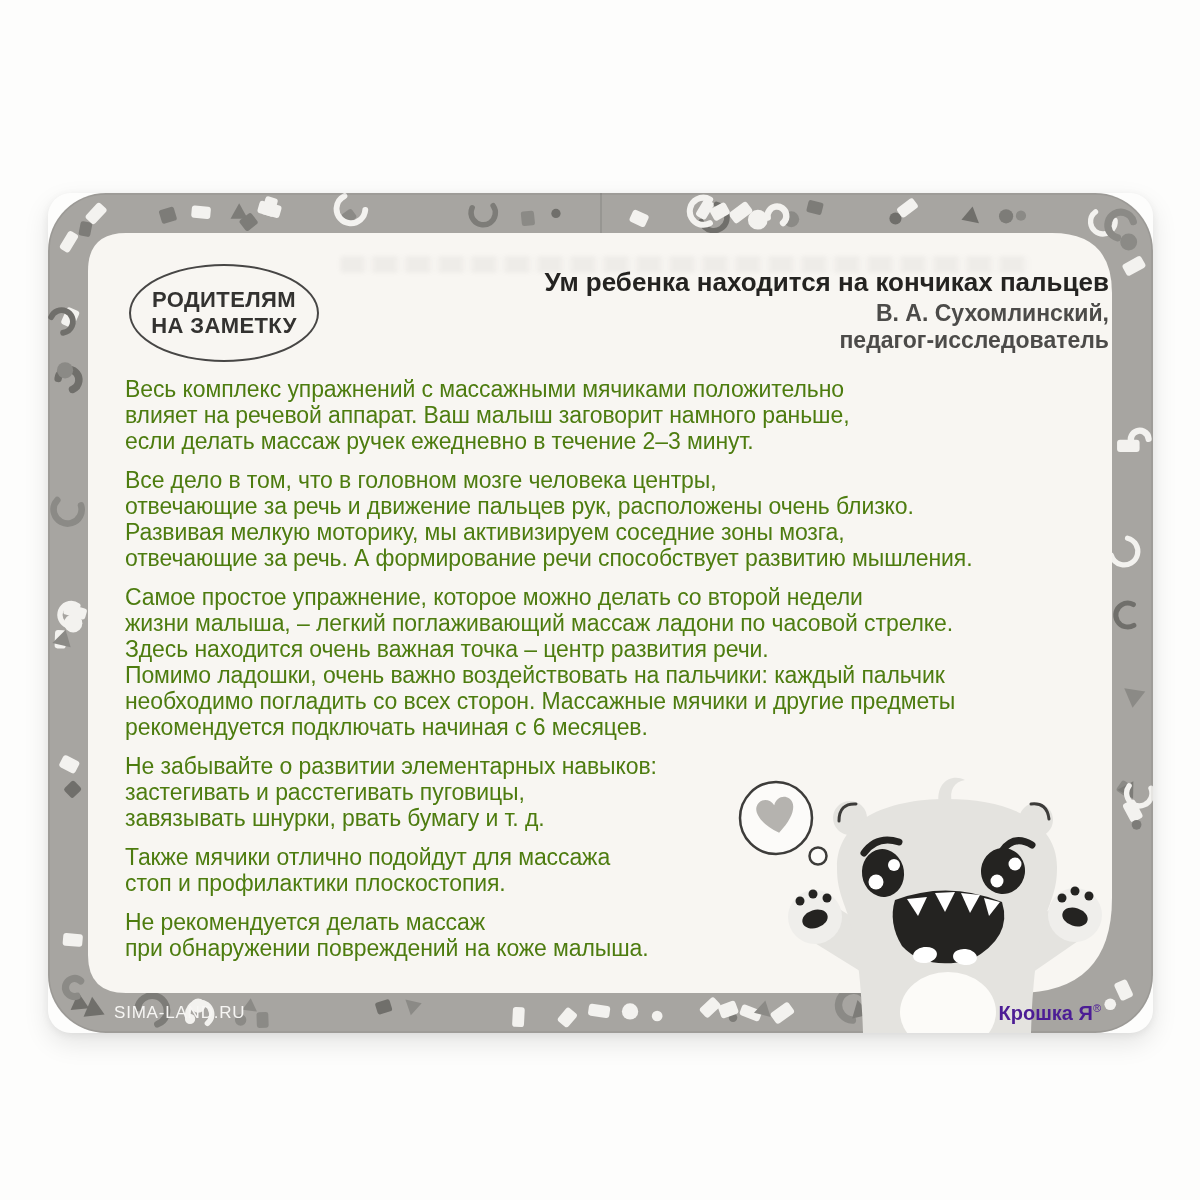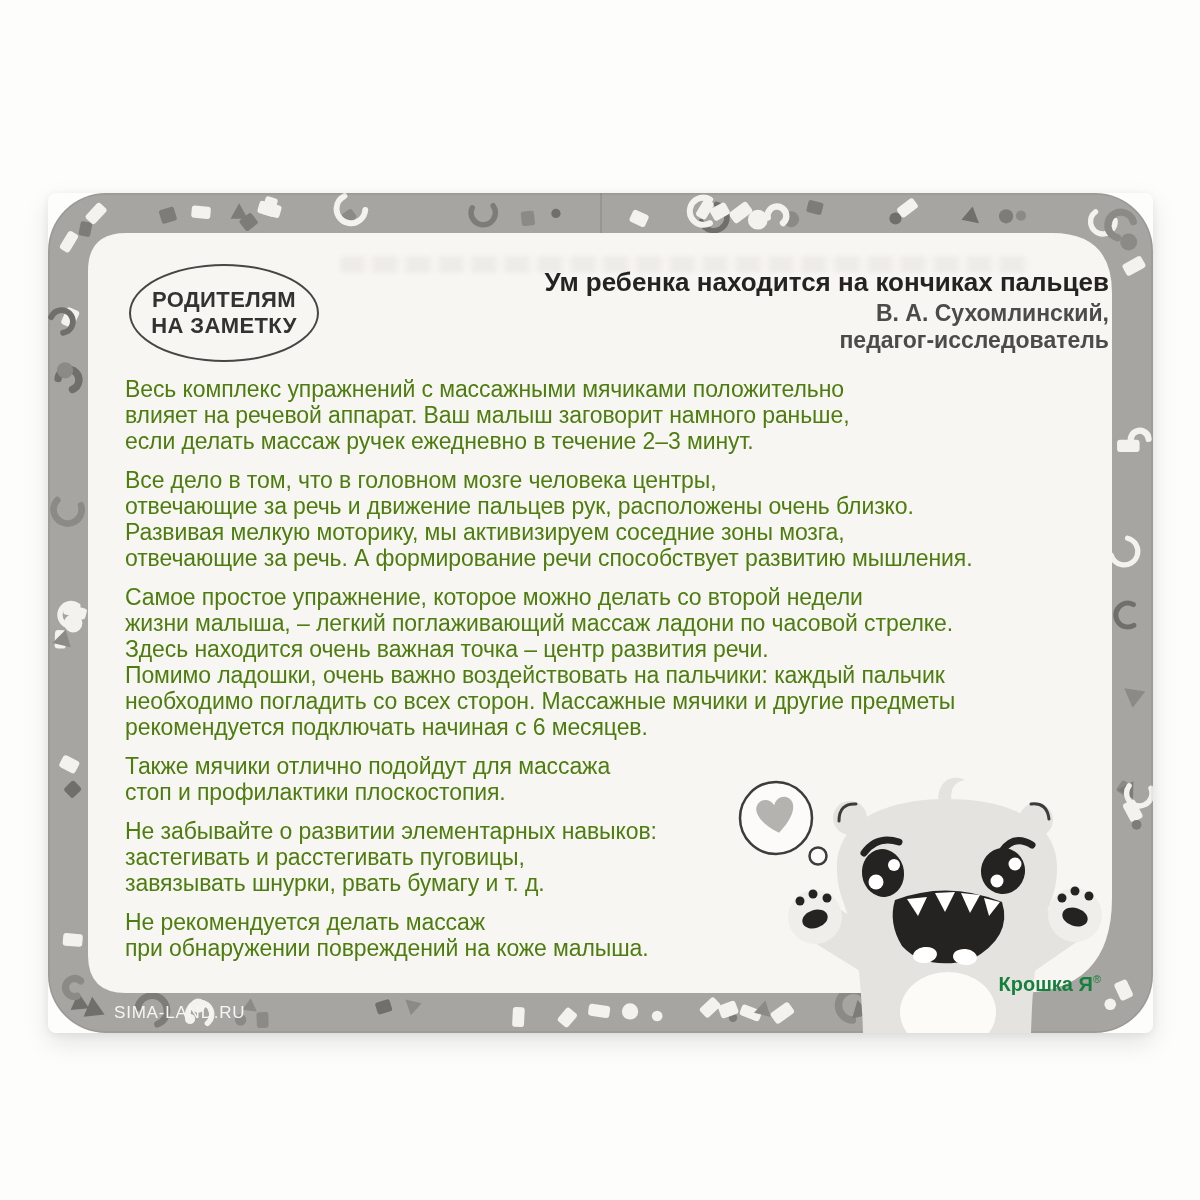--- a/index.html
+++ b/index.html
@@ -3,21 +3,21 @@
 <meta charset="utf-8">
 <style>
   html,body{margin:0;padding:0;}
   body{
     width:1200px;height:1200px;position:relative;overflow:hidden;
     background:#fdfdfc;
     font-family:"Liberation Sans","DejaVu Sans",sans-serif;
   }
   .card{
     position:absolute;left:48px;top:193px;width:1105px;height:840px;
-    border-radius:8px;
+    border-radius:23px;
     box-shadow:0 10px 26px rgba(0,0,0,0.10), 0 2px 8px rgba(0,0,0,0.06);
   }
   .frame-svg{position:absolute;left:0;top:0;width:1105px;height:840px;display:block;}
   .content{position:absolute;left:0;top:0;width:1105px;height:840px;}
   .badge{
     position:absolute;left:81px;top:71px;width:190px;height:98px;
     border:2.5px solid #474645;border-radius:50%;
     display:flex;align-items:center;justify-content:center;text-align:center;
     font-weight:bold;font-size:22px;line-height:26px;letter-spacing:0.4px;
     color:#333230;white-space:pre-line;box-sizing:border-box;
@@ -37,22 +37,22 @@
       rgba(120,118,114,0.03) 24px, rgba(120,118,114,0.03) 33px);
     filter:blur(2px);opacity:0.55;
   }
   .notch{position:absolute;left:552px;top:0;width:2px;height:40px;background:rgba(0,0,0,0.09);}
   .monster{position:absolute;left:667px;top:572px;width:425px;height:268px;display:block;}
   .brand-left{
     position:absolute;left:66px;top:810px;
     font-weight:normal;font-size:17px;letter-spacing:0.8px;color:#f7f6f4;
   }
   .brand-right{
-    position:absolute;right:52px;top:780px;
-    font-weight:bold;font-size:20px;color:#15803d;
+    position:absolute;right:52px;top:809px;
+    font-weight:bold;font-size:20px;color:#4c1d95;
   }
   .brand-right sup{font-size:11px;vertical-align:8px;font-weight:normal;}
 </style>
 </head>
 <body>
 
 <div class="card">
 
   <svg class="frame-svg" viewBox="0 0 1105 840" xmlns="http://www.w3.org/2000/svg">
     <rect x="0" y="0" width="1105" height="840" rx="58" fill="#a7a5a1"></rect>
@@ -168,25 +168,25 @@
       <p class="para">Все дело в том, что в головном мозге человека центры,
 отвечающие за речь и движение пальцев рук, расположены очень близко.
 Развивая мелкую моторику, мы активизируем соседние зоны мозга,
 отвечающие за речь. А формирование речи способствует развитию мышления.</p>
       <p class="para">Самое простое упражнение, которое можно делать со второй недели
 жизни малыша, – легкий поглаживающий массаж ладони по часовой стрелке.
 Здесь находится очень важная точка – центр развития речи.
 Помимо ладошки, очень важно воздействовать на пальчики: каждый пальчик
 необходимо погладить со всех сторон. Массажные мячики и другие предметы
 рекомендуется подключать начиная с 6 месяцев.</p>
-      <p class="para">Также мячики отлично подойдут для массажа
-стоп и профилактики плоскостопия.</p>
       <p class="para">Не забывайте о развитии элементарных навыков:
 застегивать и расстегивать пуговицы,
 завязывать шнурки, рвать бумагу и т. д.</p>
+      <p class="para">Также мячики отлично подойдут для массажа
+стоп и профилактики плоскостопия.</p>
       <p class="para">Не рекомендуется делать массаж
 при обнаружении повреждений на коже малыша.</p>
     </div>
 
     <svg class="monster" viewBox="0 0 425 268" xmlns="http://www.w3.org/2000/svg">
 
       <circle cx="61" cy="53" r="36" fill="#fcfbf9" stroke="#3d3c3a" stroke-width="2.5"></circle>
       <path d="M61,68 C43,55 39,42 45,36 C50,31 58,33 61,40 C64,33 72,31 77,36 C83,42 79,55 61,68 Z" fill="#b5b3af" transform="rotate(-10 61 50)"></path>
       <circle cx="103" cy="91" r="8.5" fill="#fcfbf9" stroke="#3d3c3a" stroke-width="2.5"></circle>
 

